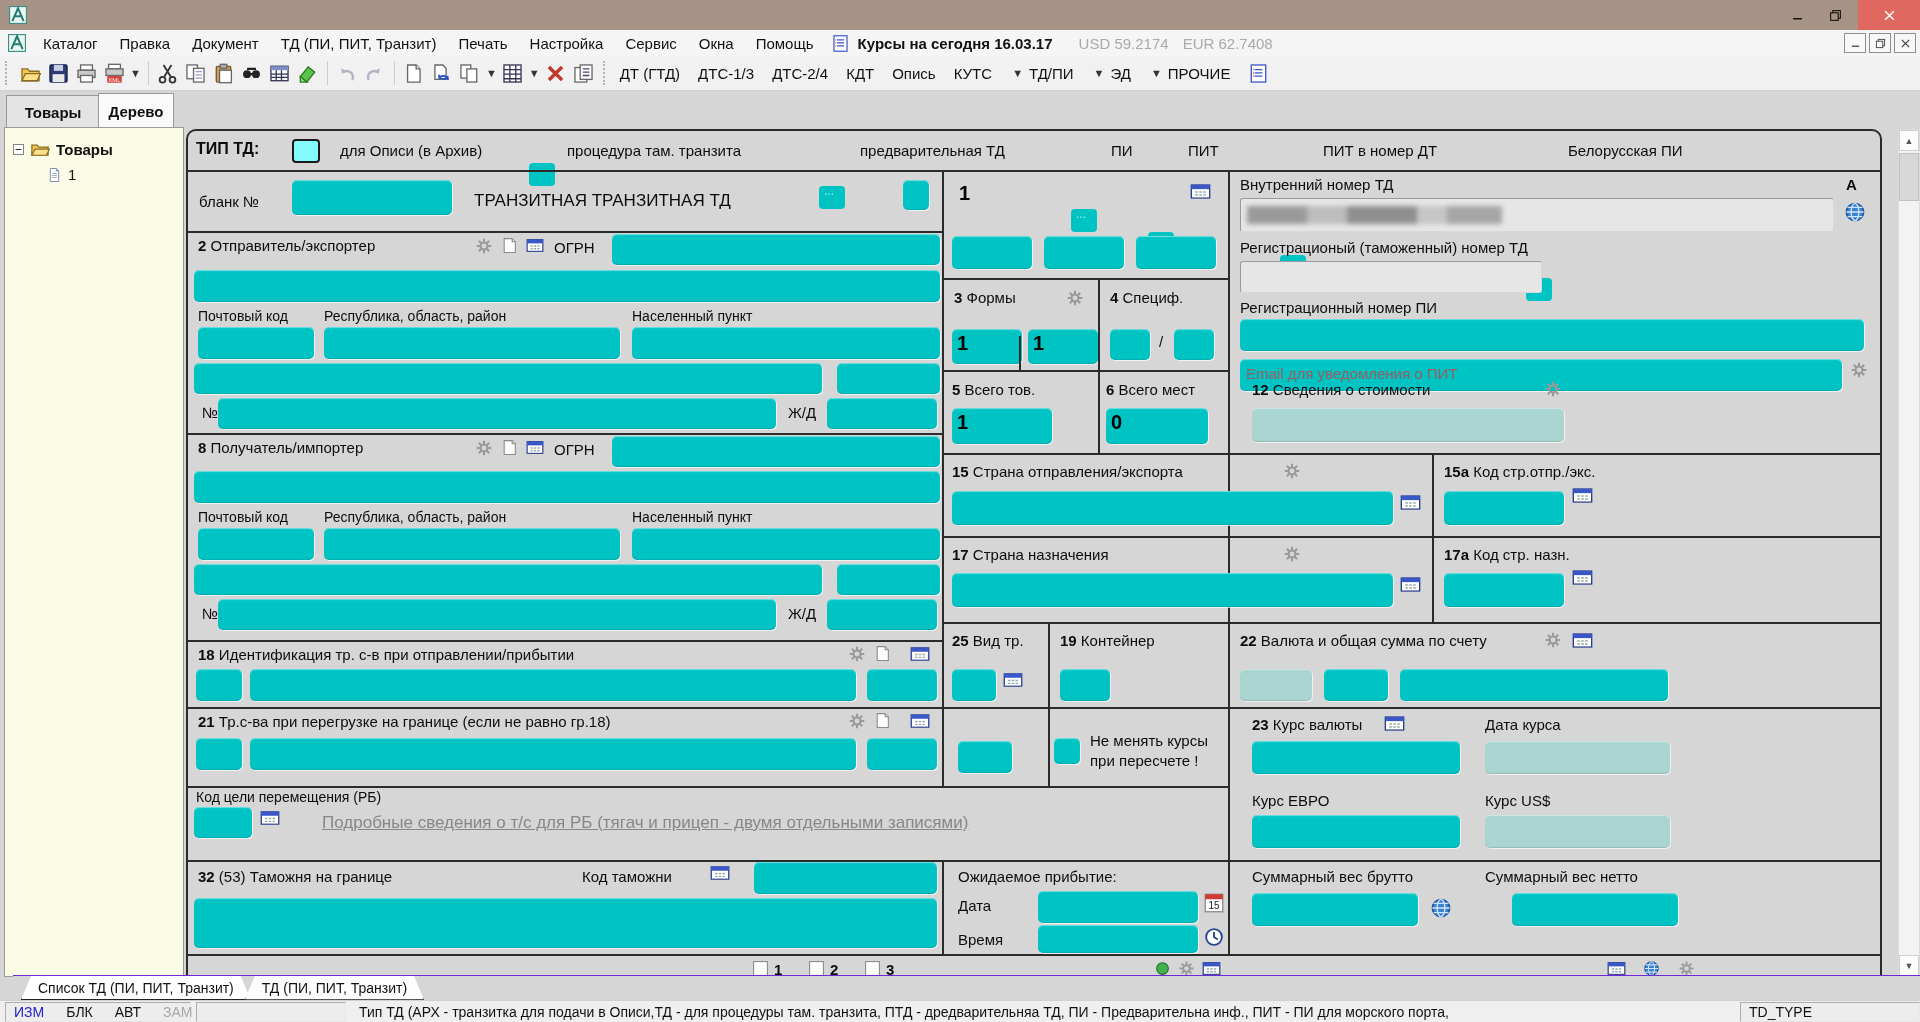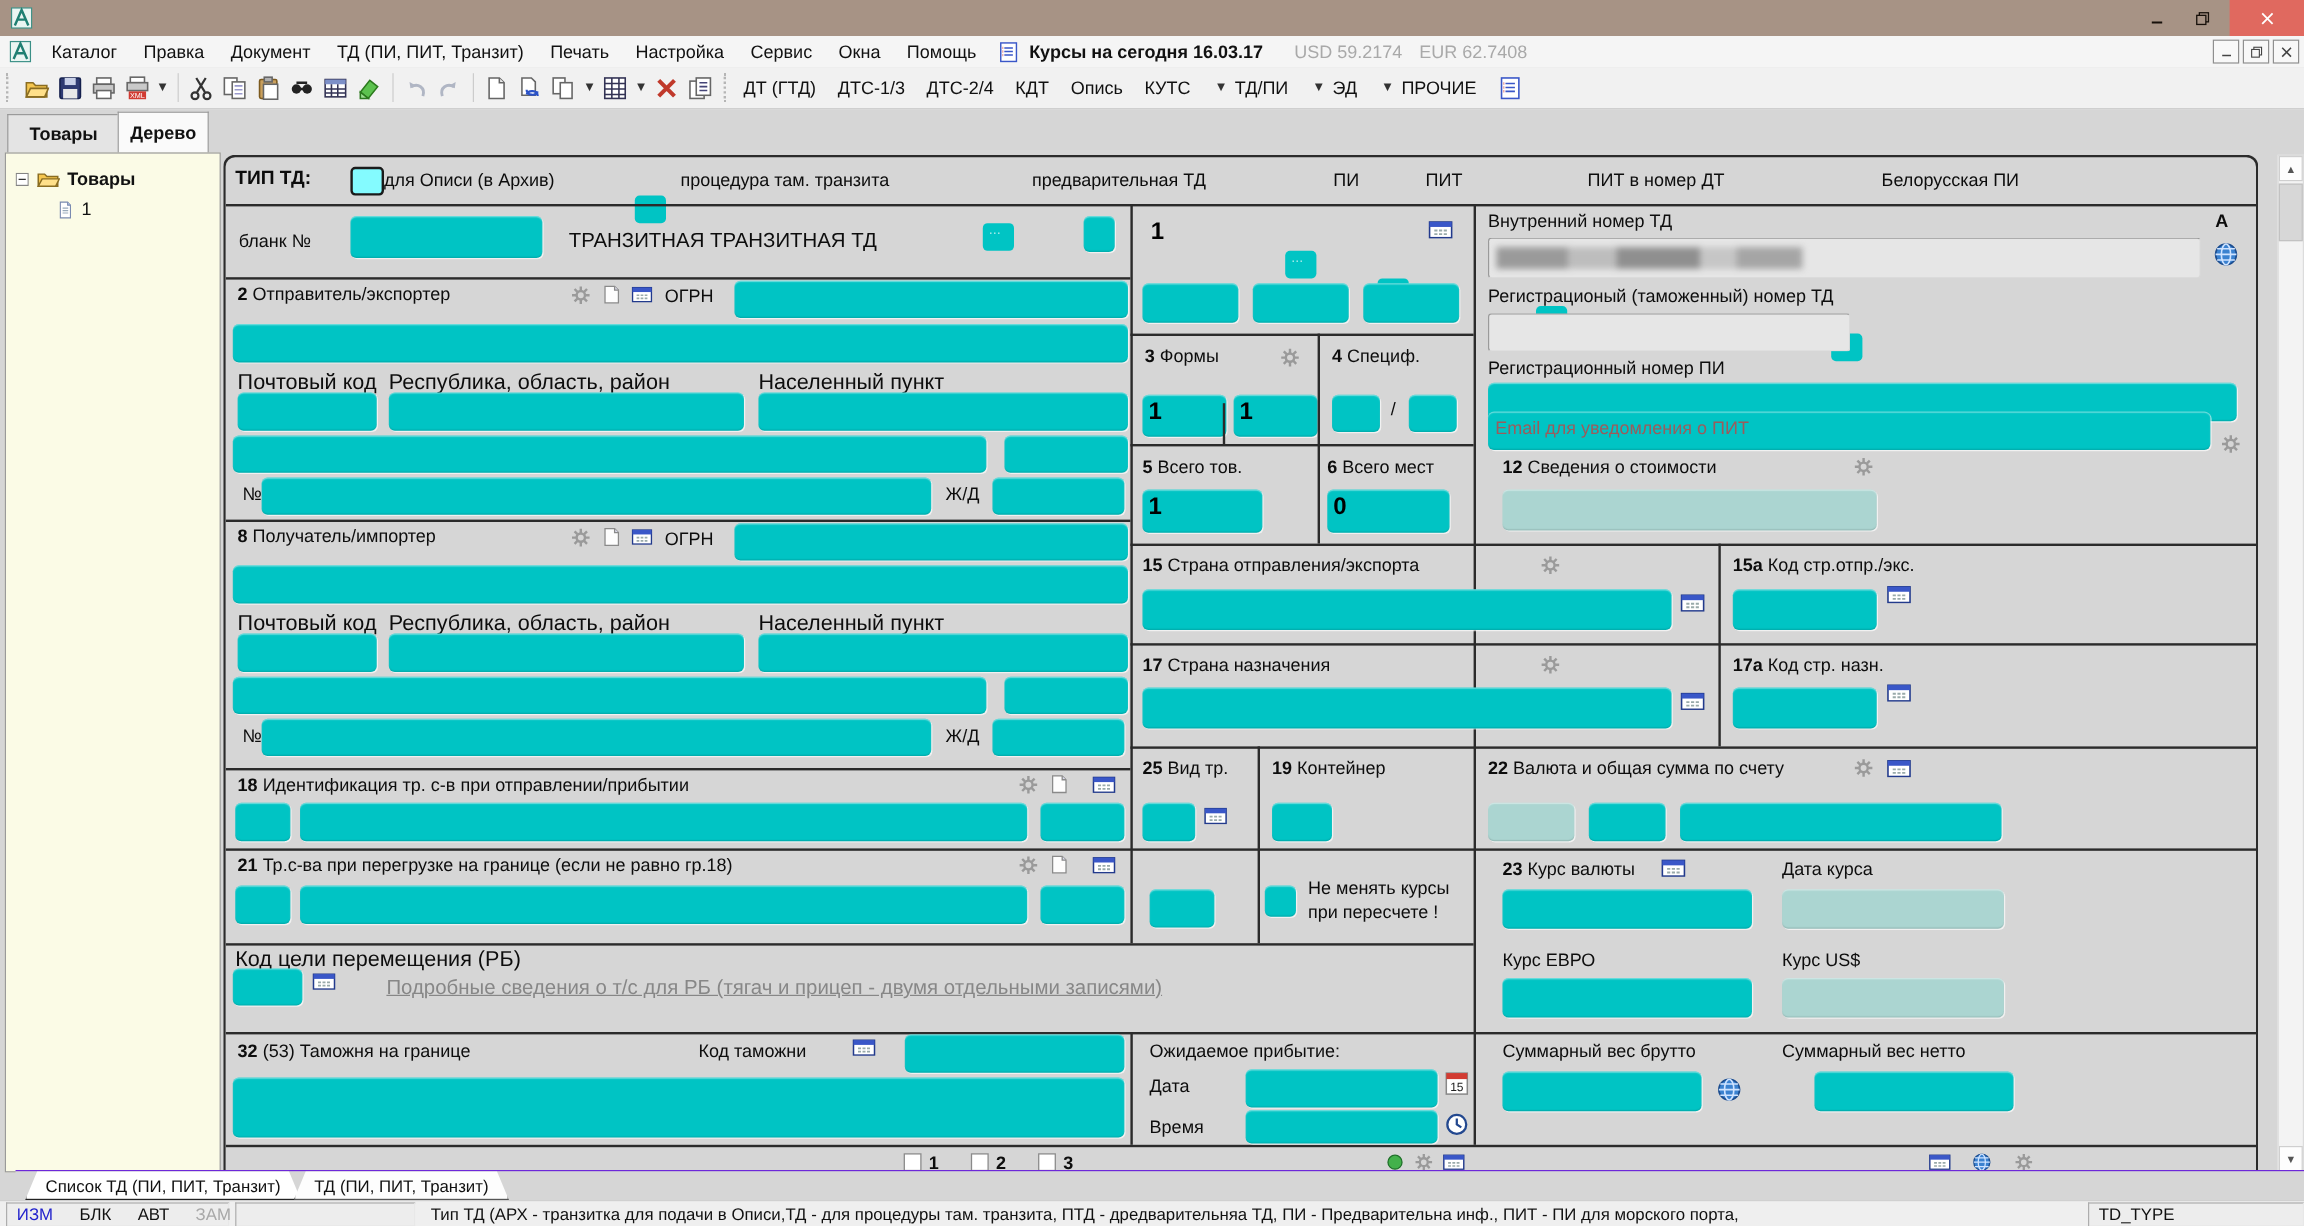--- a/index.html
+++ b/index.html
@@ -36,21 +36,21 @@
             border:1px solid #9a9a9a;border-bottom:none;background:#e4e4e4}
   .side-tab.active{background:#fafafa;height:34px}
   .treepanel{background:#fbfbe6;border:1px solid #9a9a9a}
   .tree-row{display:flex;align-items:center;gap:6px;font-size:15px}
   
   .formbox{left:186px;top:129px;width:1692px;height:846px;background:#d6d6d6;
            border:2px solid #2b2b2b;border-bottom:none;border-radius:10px 10px 0 0;overflow:hidden}
   .hl{background:#2b2b2b;height:2px}
   .vl{background:#2b2b2b;width:2px}
   .lbl{font-size:15px;white-space:nowrap;color:#0d0d0d}
-  .sm{font-size:18px}
+  .sm{font-size:14px}
   .field{background:#00c4c4;border-radius:5px;
          box-shadow:inset 0 1px 1px rgba(255,255,255,.45),inset 0 -1px 1px rgba(0,0,0,.12),1px 1px 0 rgba(255,255,255,.65)}
   .field.pale{background:#abd5d1}
   .sunken{background:#e6e6e6;border:1px solid #9a9a9a;border-right-color:#d8d8d8;border-bottom-color:#d8d8d8;border-radius:3px}
   .val{font-weight:bold;font-size:20px;color:#000;padding:1px 5px;line-height:1.3}
   .cb{width:26px;height:23px;border-radius:4px;background:#00c4c4;position:relative}
   .cb.cyan{background:#84fbff;border:2px solid #1a1a1a;width:24px;height:20px}
   .cb.dots::after{content:"...";position:absolute;left:5px;top:-2px;color:rgba(255,255,255,.65);font-size:12px}
   .ico{display:inline-flex;align-items:center;justify-content:center}
   .ico svg{width:100%;height:100%}
@@ -345,21 +345,21 @@
       </span>
     <span>1</span>
   </div>
 </div>
 
 <div class="ab formbox">
 
   <b class="ab lbl" style="left:8px;top:9px;font-size:16px">ТИП ТД:</b>
   <div id="legend-items">
       <div class="ab cb cyan" style="left: 104px; top: 8px;"></div>
-      <span class="ab lbl" style="left: 132px; top: 11px;">для Описи (в Архив)</span>
+      <span class="ab lbl" style="left: 152px; top: 11px;">для Описи (в Архив)</span>
       <div class="ab cb dots" style="left: 341px; top: 8px;"></div>
       <span class="ab lbl" style="left: 379px; top: 11px;">процедура там. транзита</span>
       <div class="ab cb dots" style="left: 631px; top: 8px;"></div>
       <span class="ab lbl" style="left: 672px; top: 11px;">предварительная ТД</span>
       <div class="ab cb dots" style="left: 883px; top: 8px;"></div>
       <span class="ab lbl" style="left: 923px; top: 11px;">ПИ</span>
       <div class="ab cb dots" style="left: 960px; top: 8px;"></div>
       <span class="ab lbl" style="left: 1000px; top: 11px;">ПИТ</span>
       <div class="ab cb dots" style="left: 1092px; top: 8px;"></div>
       <span class="ab lbl" style="left: 1135px; top: 11px;">ПИТ в номер ДТ</span>
@@ -578,21 +578,21 @@
       <svg viewBox="0 0 16 16" preserveAspectRatio="none">
         <circle cx="8" cy="8" r="6.3" fill="#3b82d0" stroke="#1c4d8f"></circle>
         <ellipse cx="8" cy="8" rx="2.8" ry="6.3" fill="none" stroke="#cfe3ff"></ellipse>
         <path d="M1.7 8h12.6M2.6 4.6h10.8M2.6 11.4h10.8" stroke="#cfe3ff" fill="none"></path>
       </svg>
     </span>
   <span class="ab lbl" style="left:1052px;top:108px">Регистрационый (таможенный) номер ТД</span>
   <div class="ab sunken" style="left:1052px;top:130px;width:300px;height:30px"></div>
   <span class="ab lbl" style="left:1052px;top:168px">Регистрационный номер ПИ</span>
   <div class="ab field" style="left:1052px;top:188px;width:624px;height:32px"></div>
-  <div class="ab field placeholder" style="left:1052px;top:212px;width:602px;height:32px;box-sizing:border-box">Email для уведомления о ПИТ</div>
+  <div class="ab field placeholder" style="left:1052px;top:228px;width:602px;height:32px;box-sizing:border-box">Email для уведомления о ПИТ</div>
   <span class="ab ico" style="left:1662px;top:230px;width:18px;height:18px">
       <svg viewBox="0 0 16 16" preserveAspectRatio="none">
         <path d="M8 1.5v3M8 11.5v3M1.5 8h3M11.5 8h3M3.4 3.4l2.1 2.1M10.5 10.5l2.1 2.1M12.6 3.4l-2.1 2.1M5.5 10.5l-2.1 2.1" stroke="#9a9a9a" stroke-width="1.8" fill="none"></path>
         <circle cx="8" cy="8" r="3.1" fill="none" stroke="#9a9a9a" stroke-width="1.8"></circle>
       </svg>
     </span>
 
   <span class="ab lbl" style="left:1064px;top:250px"><b>12</b> <span>Сведения о стоимости</span></span>
   <span class="ab ico" style="left:1356px;top:249px;width:18px;height:18px">
       <svg viewBox="0 0 16 16" preserveAspectRatio="none">

